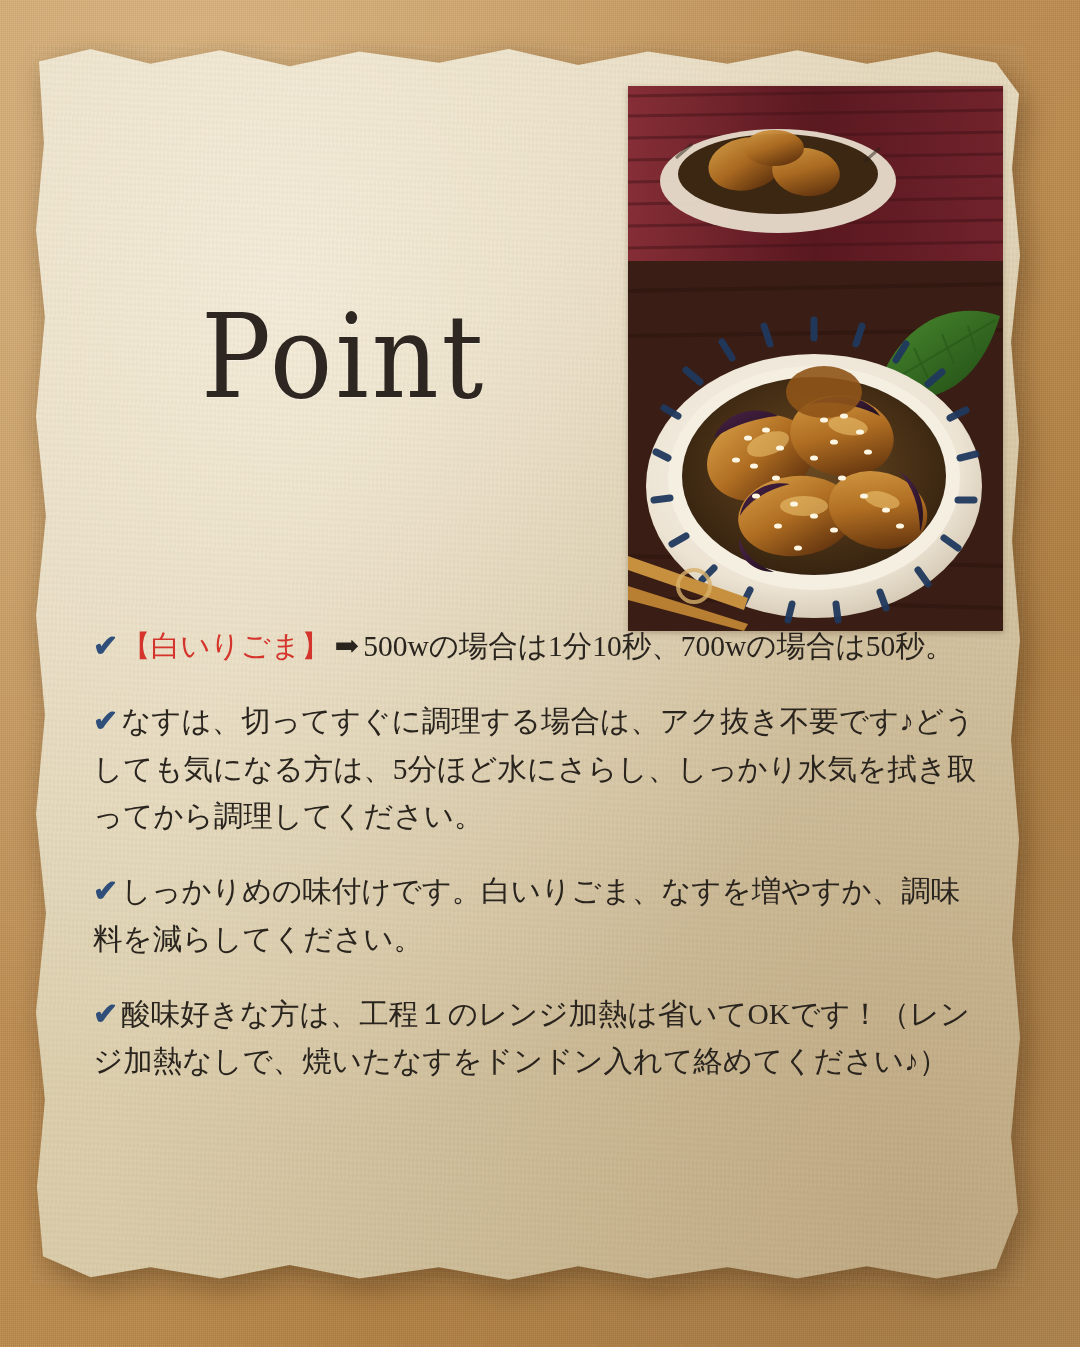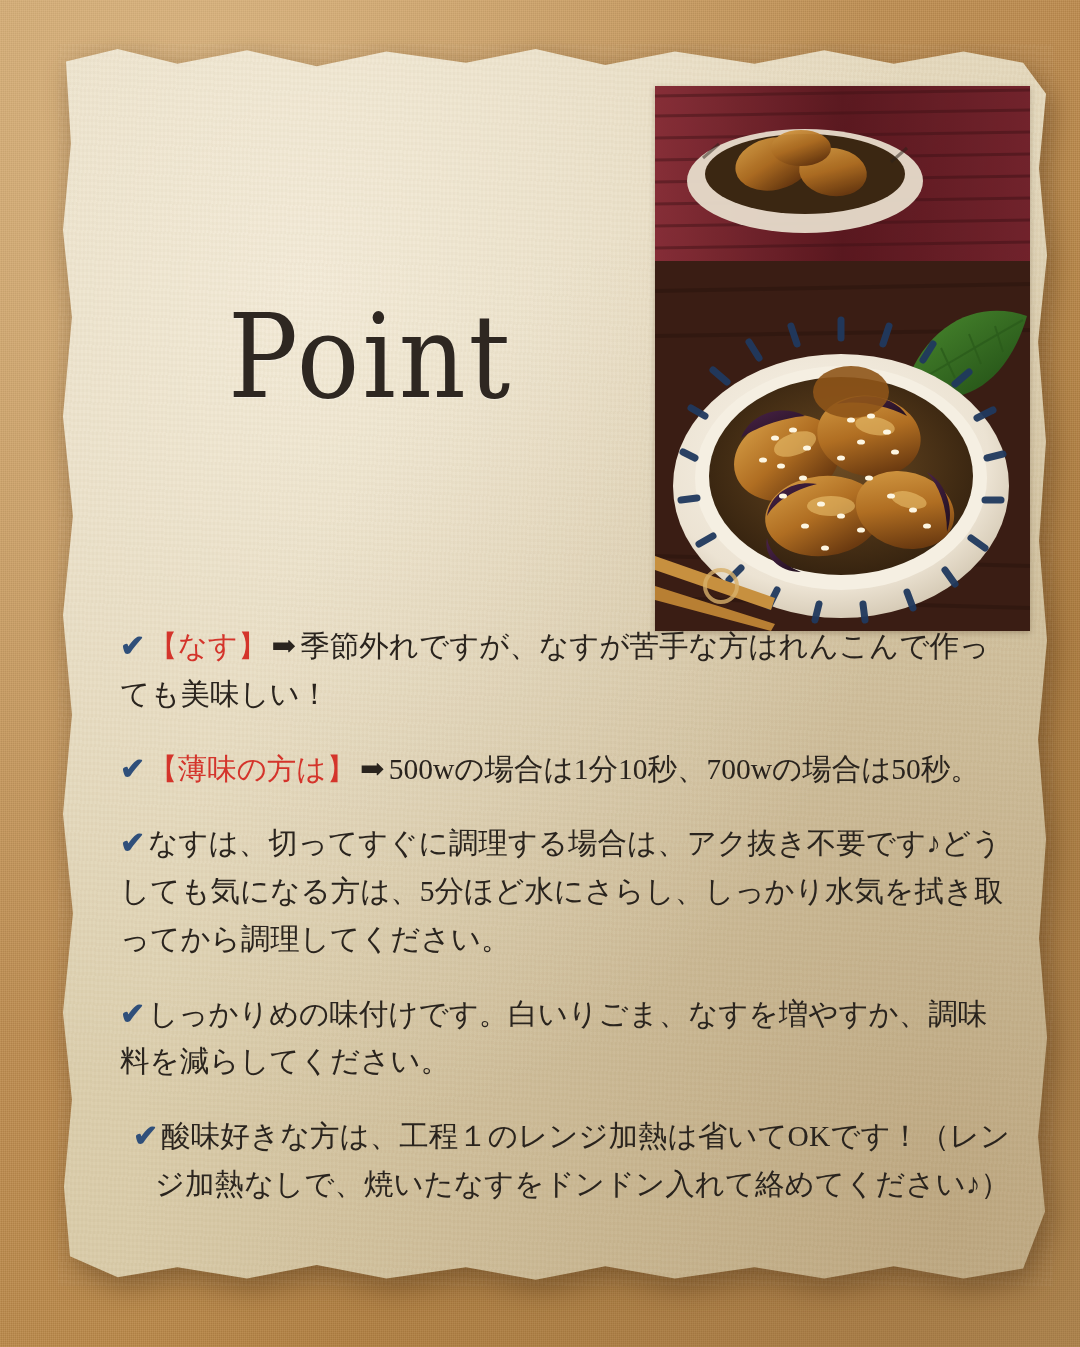--- a/index.html
+++ b/index.html
@@ -23,21 +23,21 @@
       radial-gradient(ellipse at 20% 10%, rgba(255,230,190,0.35), rgba(0,0,0,0) 55%),
       radial-gradient(ellipse at 85% 90%, rgba(120,78,36,0.35), rgba(0,0,0,0) 60%),
       repeating-linear-gradient(0deg, rgba(255,255,255,0.035) 0 1px, rgba(0,0,0,0.035) 1px 2px),
       repeating-linear-gradient(90deg, rgba(255,255,255,0.04) 0 1px, rgba(0,0,0,0.04) 1px 2px),
       linear-gradient(135deg, #c99d62 0%, #c08f52 40%, #b98746 70%, #c2975a 100%);
   }
 
   
   .paper-wrap {
     position: absolute;
-    left: 58px;
+    left: 31px;
     top: 44px;
     width: 995px;
     height: 1242px;
     filter: drop-shadow(6px 10px 14px rgba(60,35,10,0.45));
   }
   .paper {
     position: absolute;
     inset: 0;
     background:
       radial-gradient(ellipse at 25% 20%, rgba(255,250,238,0.55), rgba(0,0,0,0) 60%),
@@ -102,21 +102,21 @@
     width: 890px;
     color: #2a241e;
     font-size: 29.5px;
     line-height: 1.62;
     font-family: "Liberation Serif", "DejaVu Serif", serif;
   }
   .para {
     margin: 0 0 26px 0;
     text-indent: 0;
   }
-  .para:last-child { margin-bottom: 0; text-align: right; }
+  .para:last-child { margin-bottom: 0; }
   .check {
     color: #2f4f7a;
     font-weight: bold;
     font-size: 30px;
     margin-right: 4px;
     letter-spacing: -1px;
   }
   .kw {
     color: #d4342b;
     font-weight: 500;
@@ -295,27 +295,24 @@
           <path d="M0 500 L 120 538 L 116 545 L 0 514 Z" fill="#b87f33"></path>
           <circle cx="66" cy="500" r="16" fill="none" stroke="#d8b06a" stroke-width="4" opacity="0.8"></circle>
         </g>
       </svg>
     </div>
 
     <div class="title">Point</div>
 
     <div class="content">
 
+
+
       <p class="para">
-        <span class="check">✔</span><span class="kw">【なす】</span><span class="arrow">➡</span><span>季節外れですが、なすが苦手な方はれんこんで作っても美味しい！</span>
-      </p>
-
-
-      <p class="para">
-        <span class="check">✔</span><span class="kw">【薄味の方は】</span><span class="arrow">➡</span><span>500wの場合は1分10秒、700wの場合は50秒。</span>
+        <span class="check">✔</span><span class="kw">【白いりごま】</span><span class="arrow">➡</span><span>500wの場合は1分10秒、700wの場合は50秒。</span>
       </p>
 
       <p class="para">
         <span class="check">✔</span><span>なすは、切ってすぐに調理する場合は、アク抜き不要です♪どうしても気になる方は、5分ほど水にさらし、しっかり水気を拭き取ってから調理してください。</span>
       </p>
 
       <p class="para">
         <span class="check">✔</span><span>しっかりめの味付けです。白いりごま、なすを増やすか、調味料を減らしてください。</span>
       </p>
 

